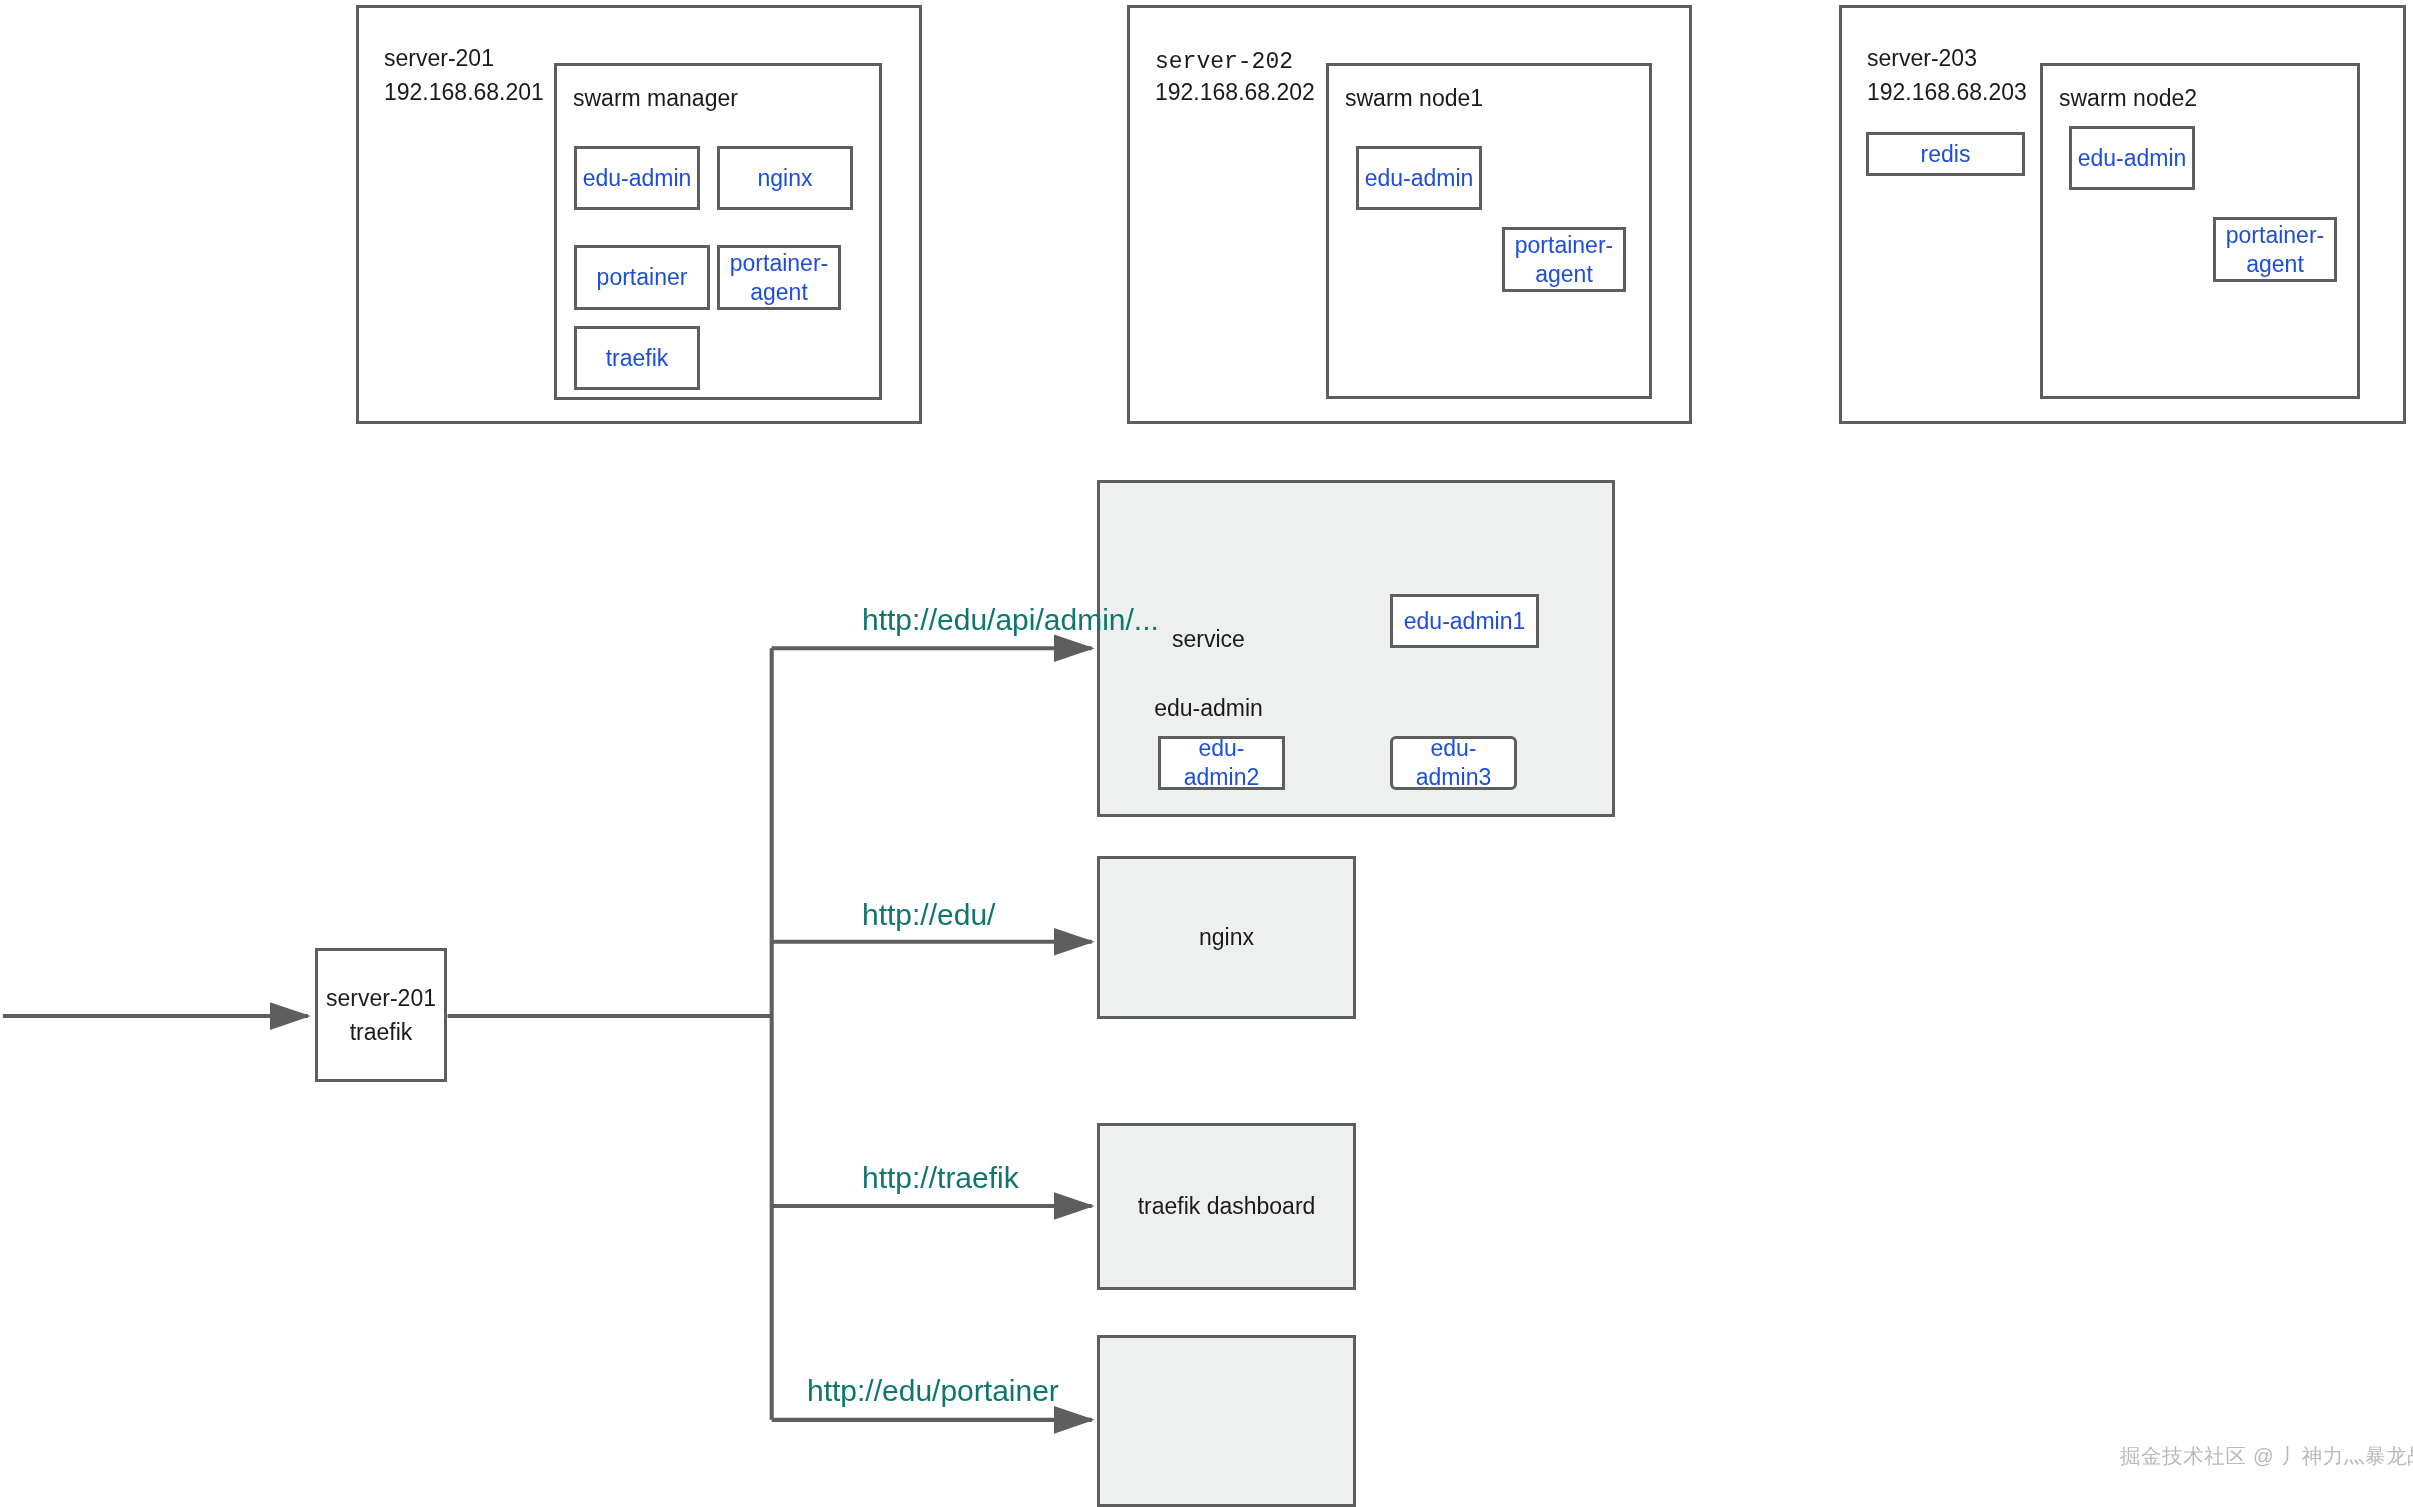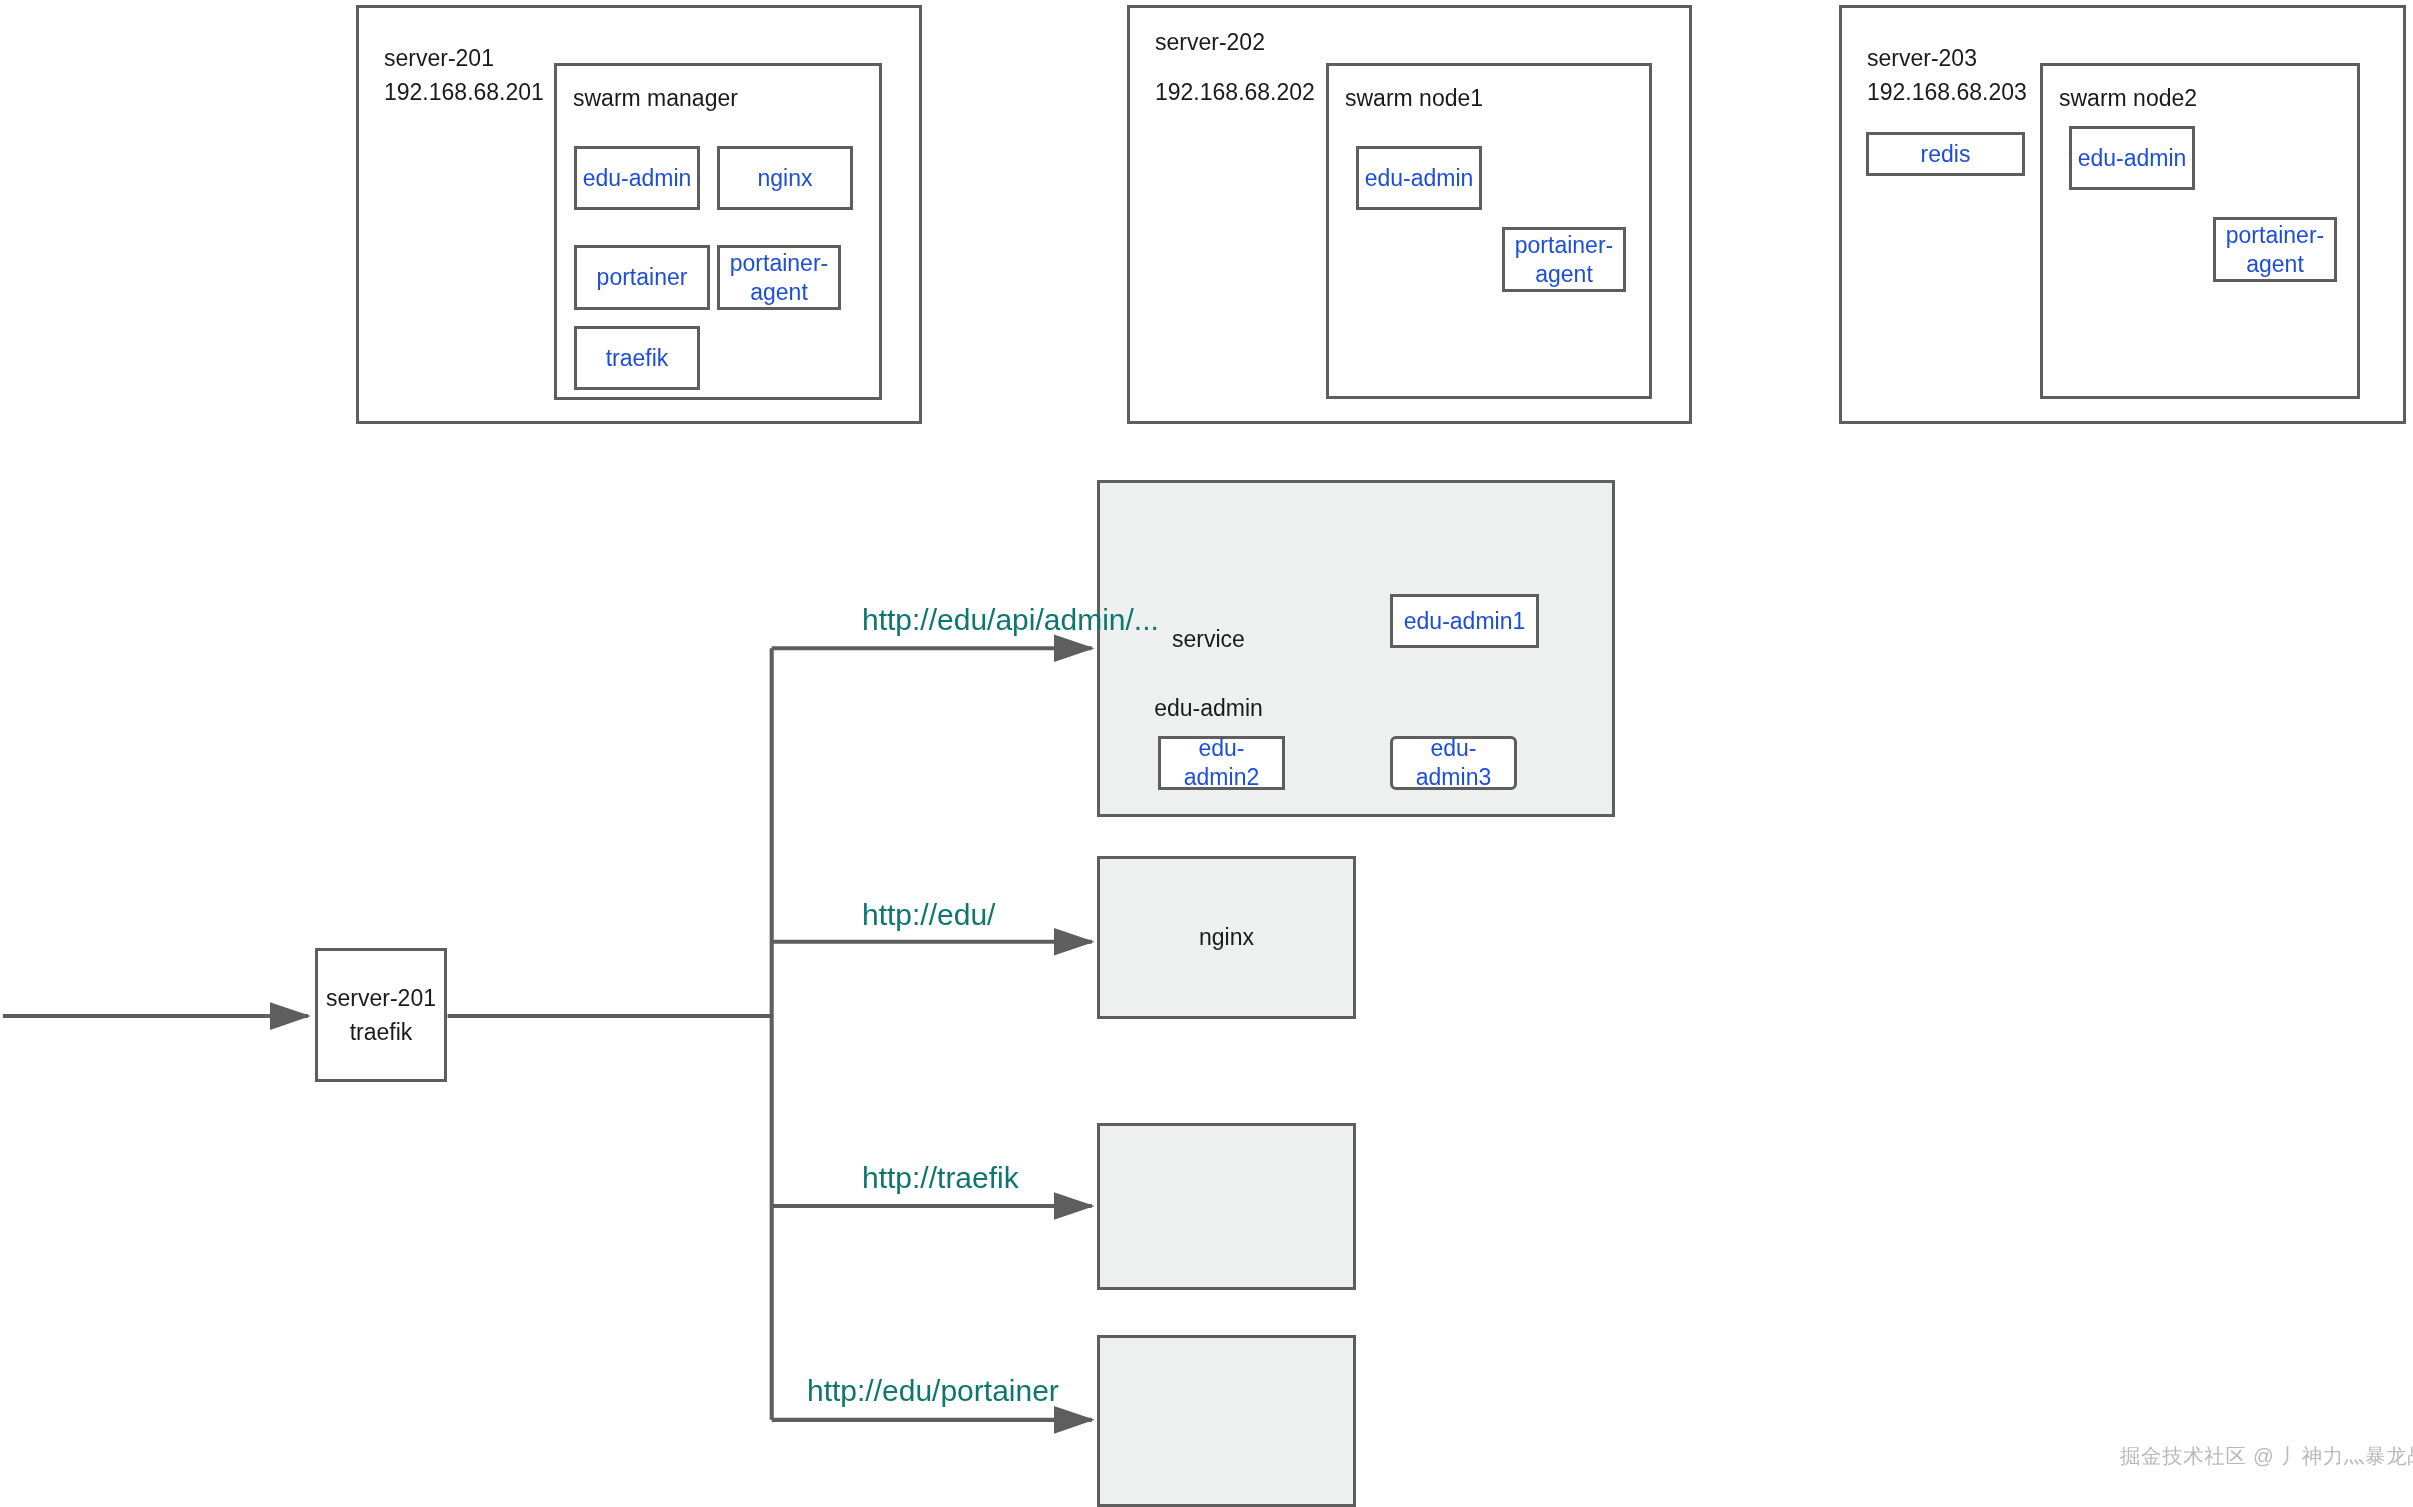--- a/index.html
+++ b/index.html
@@ -126,21 +126,21 @@
   <div class="box-label-tl" style="left:573px; top:82px;">swarm manager</div>
 
   <div class="inner-box" style="left:574px; top:146px; width:126px; height:64px;">edu-admin</div>
   <div class="inner-box" style="left:717px; top:146px; width:136px; height:64px;">nginx</div>
   <div class="inner-box" style="left:574px; top:245px; width:136px; height:65px;">portainer</div>
   <div class="inner-box" style="left:717px; top:245px; width:124px; height:65px; white-space:pre-line;">portainer-
 agent</div>
   <div class="inner-box" style="left:574px; top:326px; width:126px; height:64px;">traefik</div>
 
   <div class="box" style="left:1127px; top:5.4px; width:565px; height:419px;"></div>
-  <div class="box-label-tl" style="left:1155px; top:26px;">server-202</div>
+  <div class="box-label-tl" style="left:1155px; top:46px;font-family:Liberation Mono, monospace;">server-202</div>
   <div class="box-label-tl" style="left:1155px; top:76px;">192.168.68.202</div>
 
   <div class="box" style="left:1326px; top:63px; width:326px; height:336px;"></div>
   <div class="box-label-tl" style="left:1345px; top:82px;">swarm node1</div>
 
   <div class="inner-box" style="left:1356px; top:146px; width:126px; height:64px;">edu-admin</div>
   <div class="inner-box" style="left:1502px; top:227px; width:124px; height:65px; white-space:pre-line;">portainer-
 agent</div>
 
   <div class="box" style="left:1839px; top:5.4px; width:567px; height:419px;"></div>
@@ -169,20 +169,21 @@
   </div>
 
   <div class="inner-box" style="left:1390px; top:594px; width:149px; height:54px;">edu-admin1</div>
   <div class="inner-box" style="left:1158px; top:736px; width:127px; height:54px;">edu-admin2</div>
   <div class="inner-box" style="left:1390px; top:736px; width:127px; height:54px;border-radius:6px;">edu-admin3</div>
 
   <div class="box shaded" style="left:1097px; top:856px; width:259px; height:163px;"></div>
   <div class="centered-text" style="left:1097px; top:856px; width:259px; height:163px;">nginx</div>
 
   <div class="box shaded" style="left:1097px; top:1123px; width:259px; height:167px;"></div>
+  <div class="centered-text" style="left:1097px; top:1123px; width:259px; height:167px;">traefik dashboard</div>
 
   <div class="box shaded" style="left:1097px; top:1335px; width:259px; height:172px;"></div>
 
   <div class="edge-label" style="left:862px; top:603px;">http://edu/api/admin/...</div>
   <div class="edge-label" style="left:862px; top:898px;">http://edu/</div>
   <div class="edge-label" style="left:862px; top:1161px;">http://traefik</div>
   <div class="edge-label" style="left:807px; top:1374px;">http://edu/portainer</div>
 
   <div class="watermark" style="left:2120px; top:1442px;">掘金技术社区 @ 丿神力灬暴龙战士</div>
 

